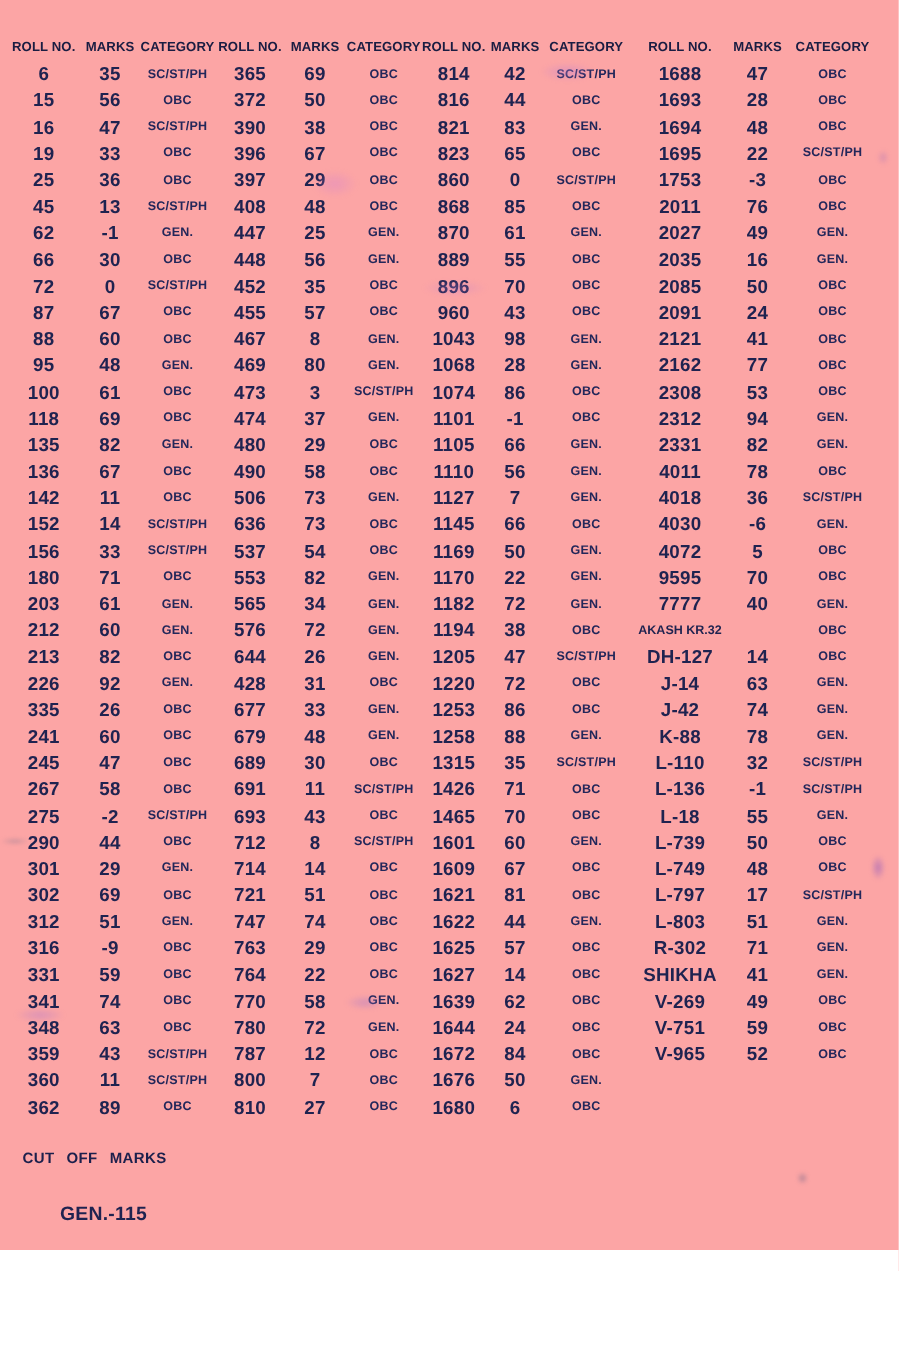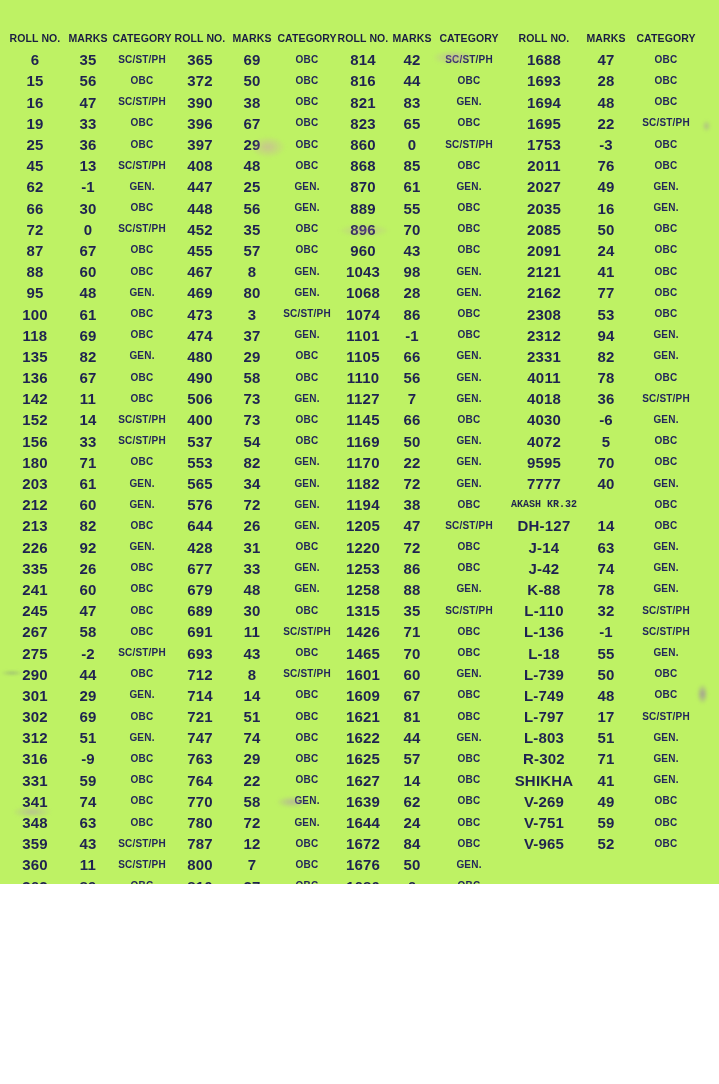--- a/index.html
+++ b/index.html
@@ -1,33 +1,33 @@
 <!DOCTYPE html>
 <html><head>
 <meta charset="utf-8">
 <style>
   html,body{margin:0;padding:0;}
   .page{
     position:relative;
-    width:719px;height:884px;
-    background:#bef264;
+    width:719px;height:1000px;
+    background:#fca5a5;
     font-family:"Liberation Sans", sans-serif;
     color:#1f2350;
     overflow:hidden;
   }
   .group{position:absolute;top:28px;}
   .trow{display:flex;height:21.2px;align-items:center;}
   .cell{
     display:flex;align-items:center;justify-content:center;
     line-height:1;white-space:nowrap;
   }
   .roll,.marks{font-size:15px;font-weight:700;letter-spacing:.2px;}
   .cat{font-size:10px;font-weight:700;letter-spacing:.2px;color:#23275a;}
   .th{font-size:10.5px;font-weight:700;letter-spacing:.1px;color:#1a1d42;}
-  .small-roll{font-size:10px;letter-spacing:0;font-family:Liberation Mono, monospace;}
+  .small-roll{font-size:10px;letter-spacing:0;}
   
   .g1 .c0{width:58px}.g1 .c1{width:48px}.g1 .c2{width:60px}
   .g2 .c0{width:56px}.g2 .c1{width:48px}.g2 .c2{width:62px}
   .g3 .c0{width:50px}.g3 .c1{width:48px}.g3 .c2{width:66px}
   .g4 .c0{width:76px}.g4 .c1{width:48px}.g4 .c2{width:72px}
   .g1{left:6px}.g2{left:172px}.g3{left:338px}.g4{left:506px}
 
   .cutoff-title{
     position:absolute;left:18px;top:919px;
     font-size:12px;font-weight:700;word-spacing:6px;letter-spacing:.3px;
@@ -348,21 +348,21 @@
         <div class="cell c0 roll">490</div>
         <div class="cell c1 marks">58</div>
         <div class="cell c2 cat">OBC</div>
       </div>
       <div class="trow">
         <div class="cell c0 roll">506</div>
         <div class="cell c1 marks">73</div>
         <div class="cell c2 cat">GEN.</div>
       </div>
       <div class="trow">
-        <div class="cell c0 roll">400</div>
+        <div class="cell c0 roll">636</div>
         <div class="cell c1 marks">73</div>
         <div class="cell c2 cat">OBC</div>
       </div>
       <div class="trow">
         <div class="cell c0 roll">537</div>
         <div class="cell c1 marks">54</div>
         <div class="cell c2 cat">OBC</div>
       </div>
       <div class="trow">
         <div class="cell c0 roll">553</div>

